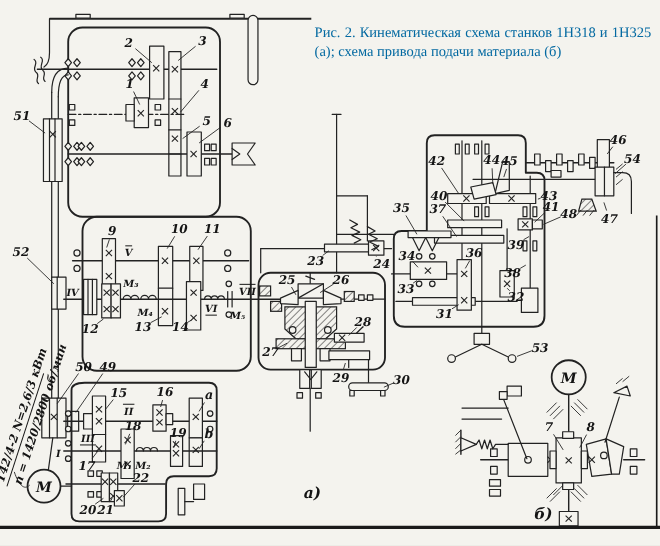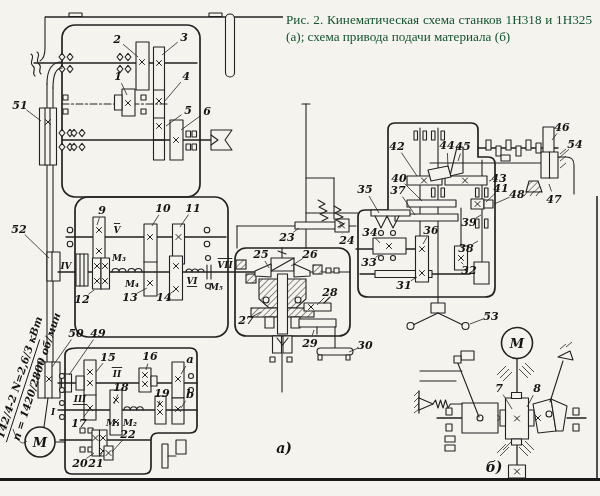--- a/index.html
+++ b/index.html
@@ -1,20 +1,20 @@
 <!DOCTYPE html>
 <html><head>
 <meta charset="utf-8">
 <style>
   html,body{margin:0;padding:0;background:#e8e7e2;}
   .page{position:relative;width:600px;height:496px;background:#f4f3ee;overflow:hidden;
         font-family:"Liberation Serif", serif;color:#1d1d1d;}
-  .caption{position:absolute;left:286px;top:12px;width:306px;
+  .caption{position:absolute;left:286px;top:22px;width:306px;
            font-family:"Liberation Serif", serif;font-size:13.2px;line-height:1.28;
-           text-align:justify;color:#14532d;}
+           text-align:justify;color:#0369a1;}
   svg{position:absolute;left:0;top:0;}
   .s{stroke:#222;fill:none;stroke-width:1.1;stroke-linecap:round;stroke-linejoin:round;}
   .s13{stroke:#222;fill:none;stroke-width:1.3;stroke-linecap:round;}
   .s2{stroke:#222;fill:none;stroke-width:1.7;stroke-linejoin:round;}
   .f{fill:#f4f3ee;stroke:#222;stroke-width:1.1;stroke-linejoin:round;}
   .f2{fill:#f4f3ee;stroke:#222;stroke-width:1.6;}
   .h{fill:url(#ht);stroke:#222;stroke-width:1.1;}
   .thin{stroke:#222;stroke-width:.8;fill:none;}
   .xm{stroke:#222;stroke-width:1;}
   .lbl{fill:#151515;}

